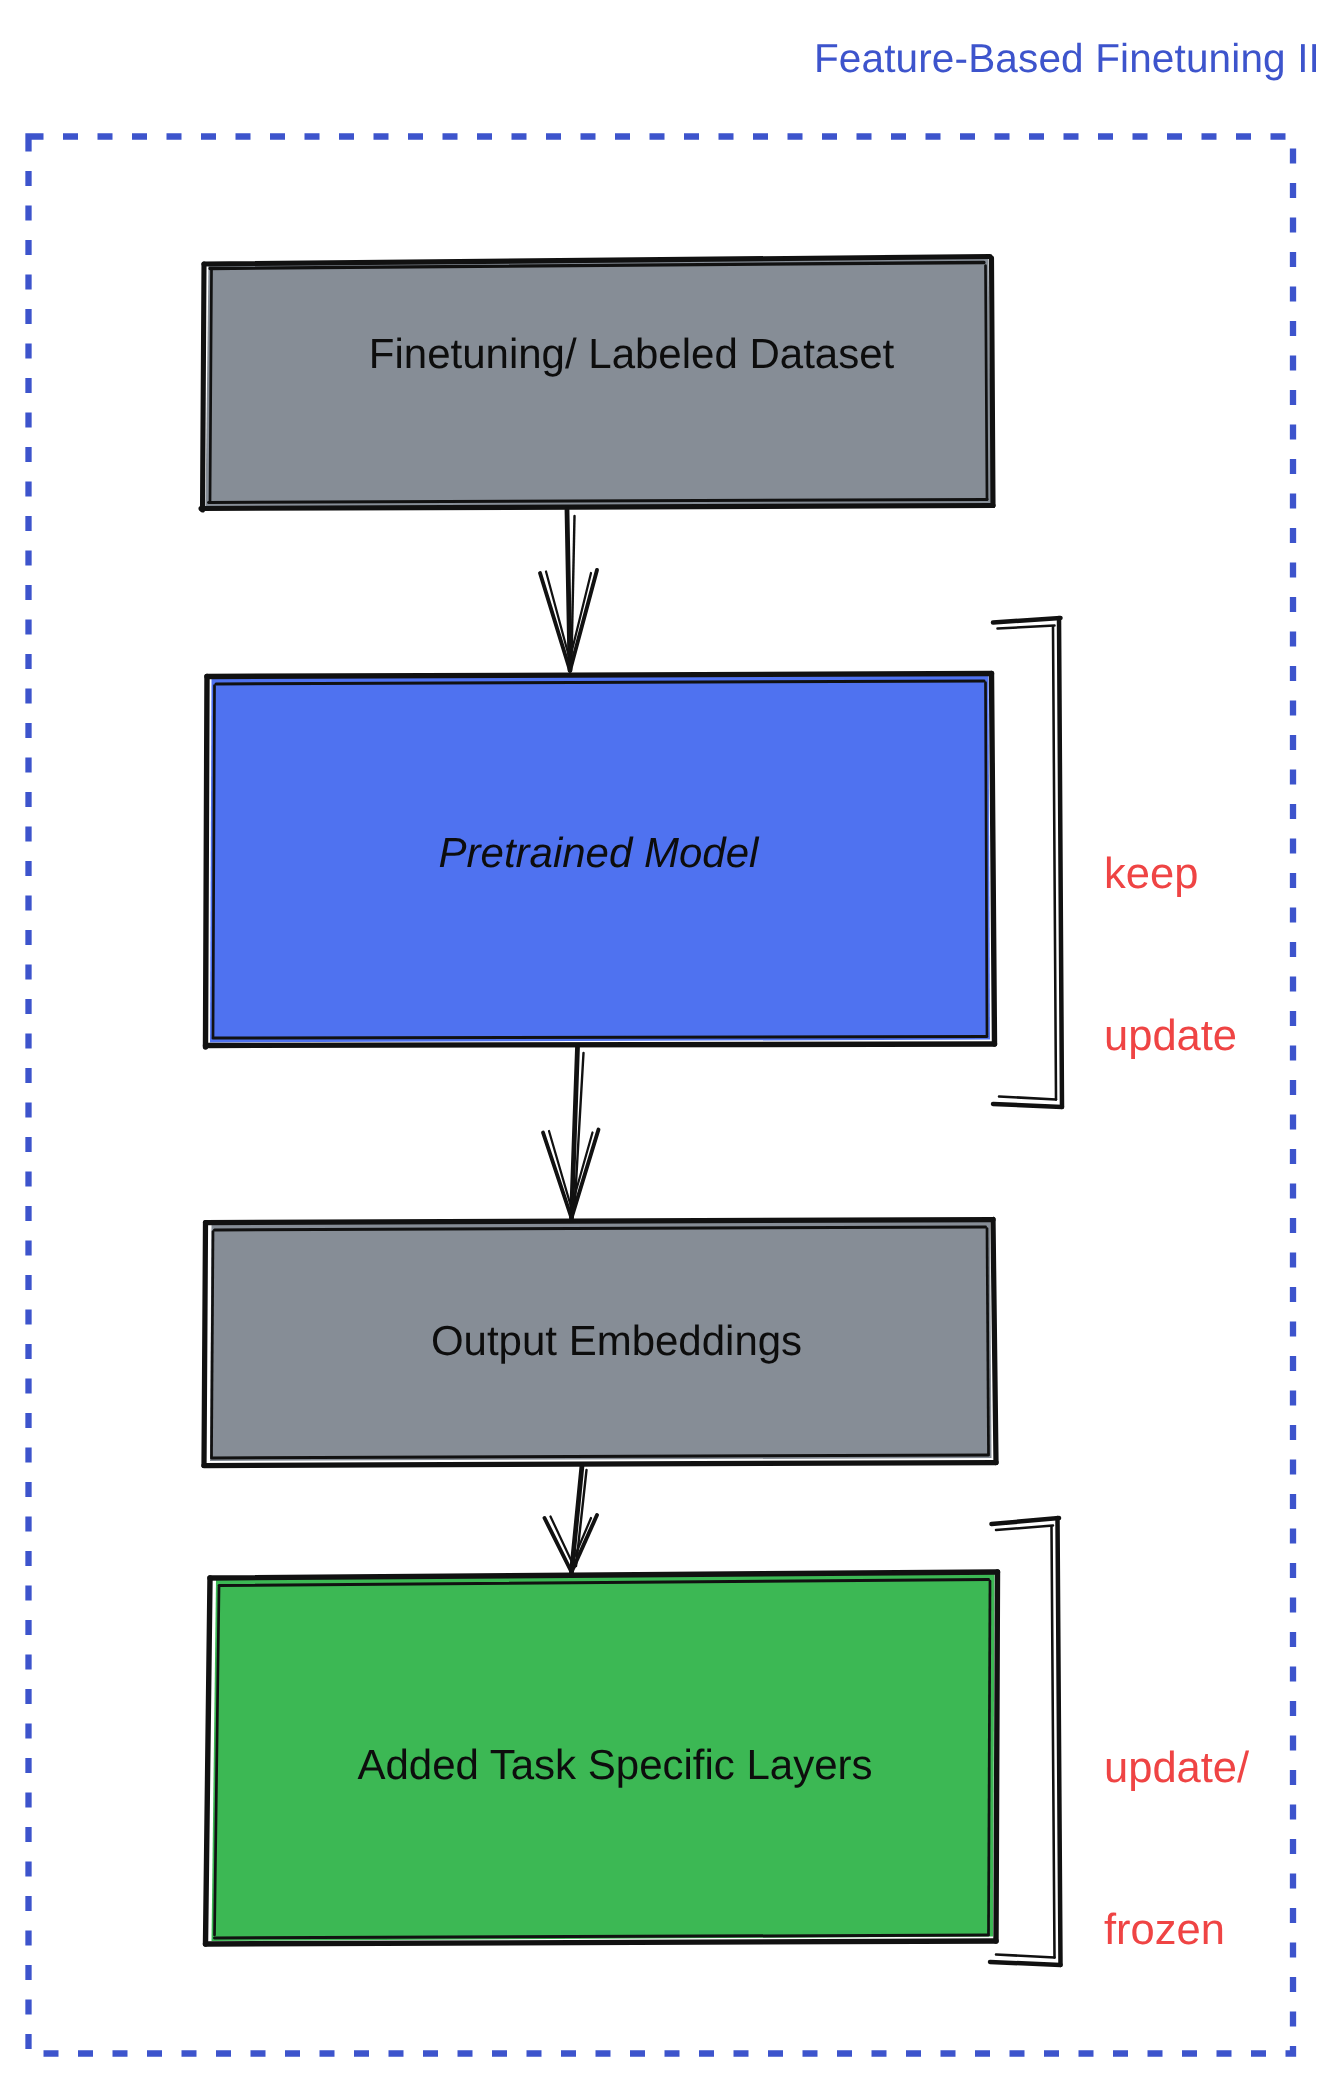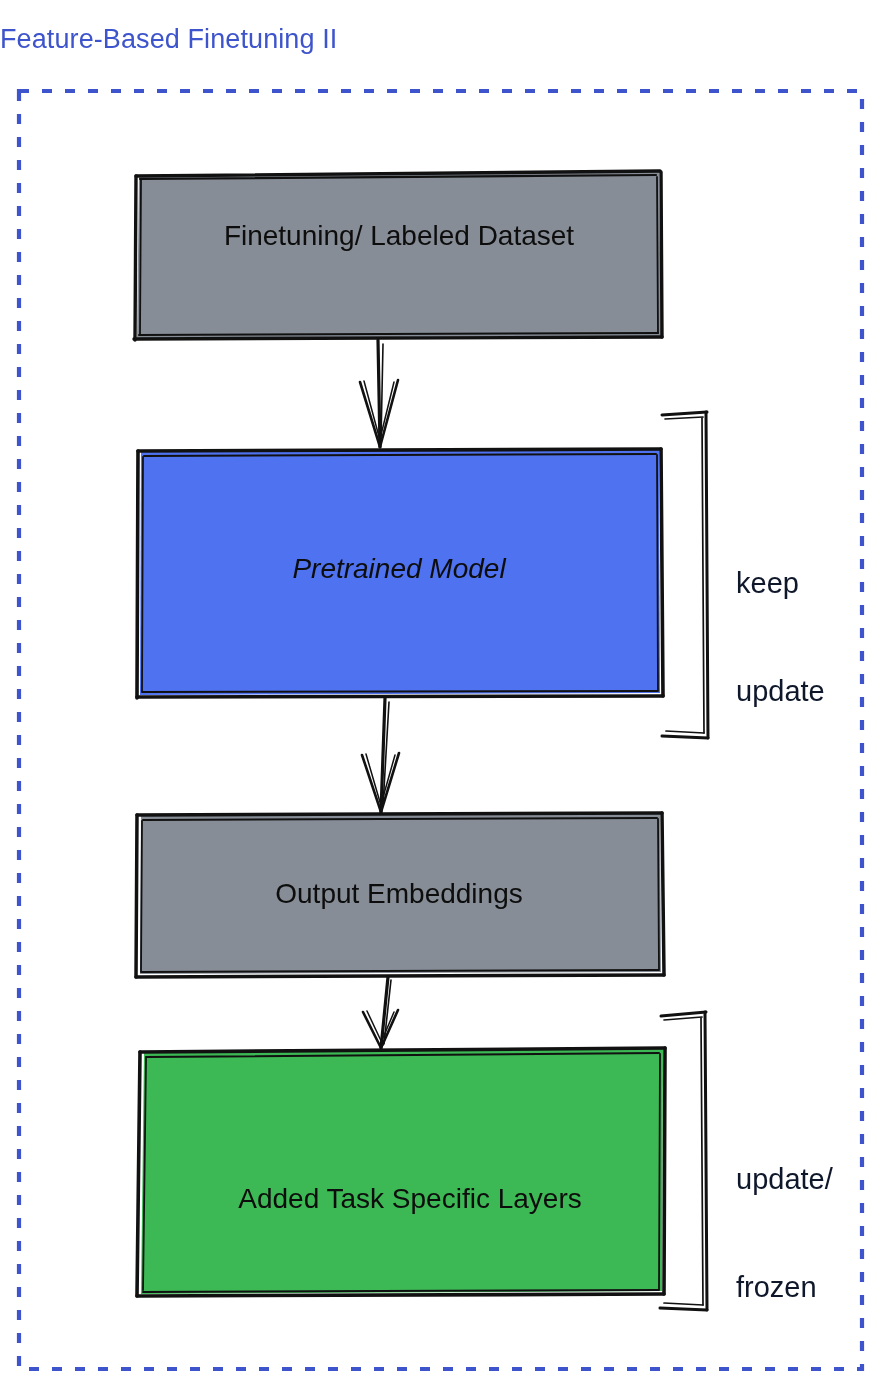--- a/index.html
+++ b/index.html
@@ -21,21 +21,21 @@
     top: 0;
     width: 880px;
     height: 1393px;
   }
 
   .diagram-title {
     position: absolute;
     left: 0;
     top: 24px;
     width: 880px;
-    text-align: left;
+    text-align: right;
     font-family: "Liberation Sans", sans-serif;
     font-size: 27px;
     font-weight: 400;
     color: #3d54cc;
     letter-spacing: 0.1px;
     white-space: nowrap;
   }
 
   .node {
     position: absolute;
@@ -47,36 +47,36 @@
     text-align: center;
     font-family: "Liberation Sans", sans-serif;
     font-size: 28px;
     color: #0d0d0d;
     line-height: 1.15;
     white-space: nowrap;
   }
 
   
   #node-dataset   { left: 138px; top: 174px; width: 522px; height: 163px; }
-  #node-dataset .node-label   { top: 46px; }
+  #node-dataset .node-label   { top: 46px; padding-left: 22px; }
 
   #node-pretrained{ left: 138px; top: 450px; width: 522px; height: 245px; }
   #node-pretrained .node-label{ top: 103px; font-style: italic; }
 
-  #node-embeddings{ left: 138px; top: 815px; width: 522px; height: 160px; }
+  #node-embeddings{ left: 138px; top: 815px; width: 522px; height: 160px; padding-left: 12px; }
   #node-embeddings .node-label{ top: 63px; }
 
-  #node-tasklayers{ left: 138px; top: 1072px; width: 544px; height: 245px; }
+  #node-tasklayers{ left: 138px; top: 1050px; width: 544px; height: 245px; }
   #node-tasklayers .node-label{ top: 111px; }
 
   .side-note {
     position: absolute;
     font-family: "Liberation Sans", sans-serif;
     font-size: 29px;
-    color: #0f172a;
+    color: #ef4444;
     line-height: 1.25;
     white-space: pre;
   }
   #note-keep-frozen { left: 736px; top: 492px; }
   #note-train-update{ left: 736px; top: 1088px; }
 </style>
 </head>
 <body>
 
 <svg id="canvas" viewBox="0 0 880 1393" xmlns="http://www.w3.org/2000/svg">

